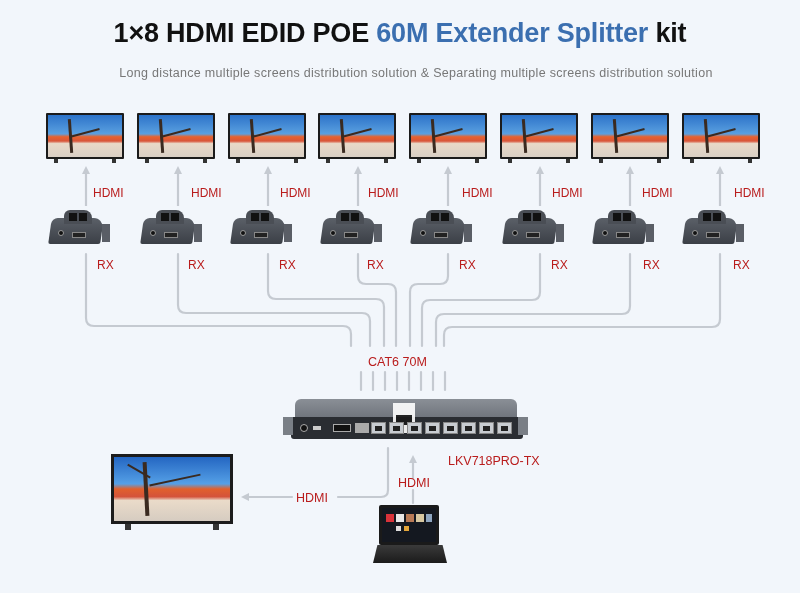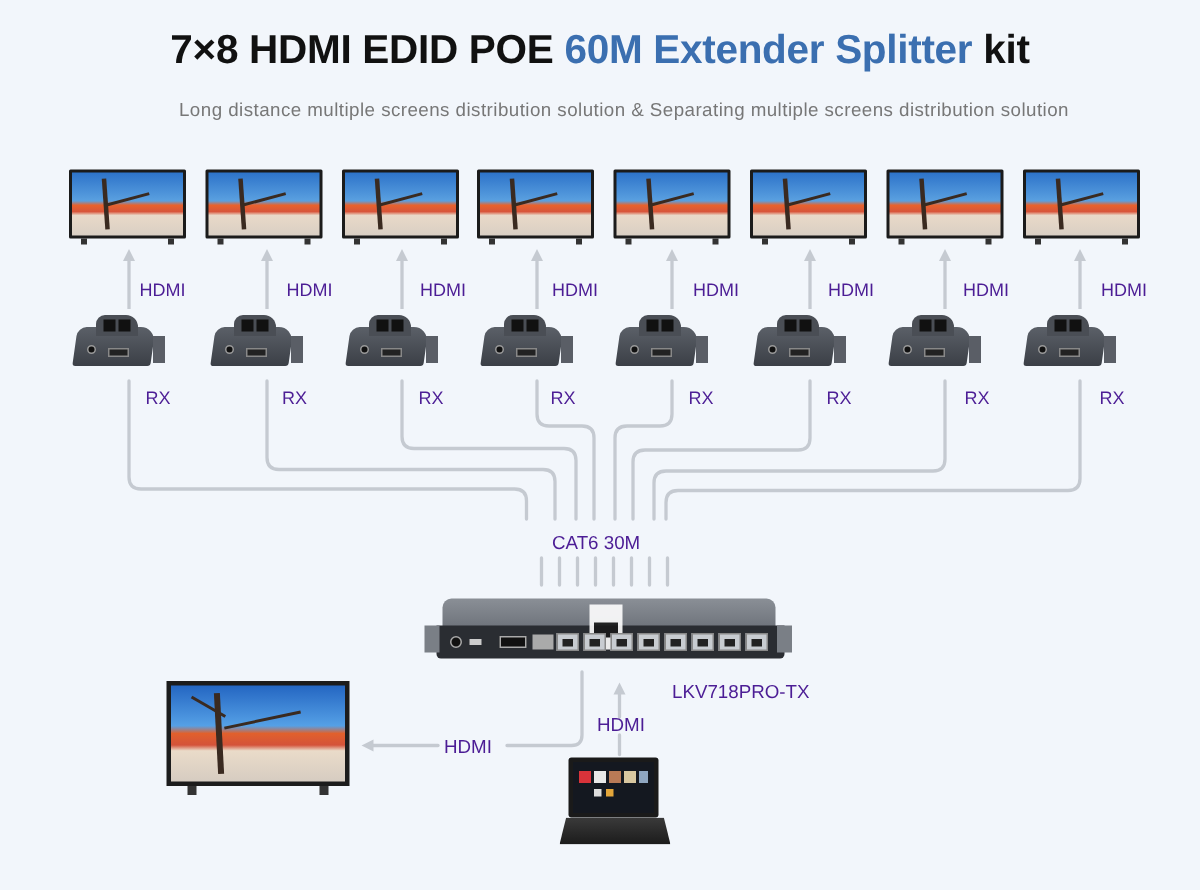--- a/index.html
+++ b/index.html
@@ -13,21 +13,21 @@
     position: absolute; left: 0; top: 18px; width: 800px;
     text-align: center; font-size: 27px; font-weight: bold; color: #111;
     letter-spacing: -0.2px;
   }
   .title .accent { color: #3b6fb0; }
   .subtitle {
     position: absolute; left: 16px; top: 66px; width: 800px;
     text-align: center; font-size: 12.5px; color: #777; letter-spacing: 0.3px;
   }
   svg.wires { position: absolute; left: 0; top: 0; }
-  .lbl { position: absolute; font-size: 12px; color: #4c1d95; }
+  .lbl { position: absolute; font-size: 12px; color: #b91c1c; }
   .lbl.hdmi { font-size: 12px; }
   .tv {
     position: absolute; width: 78px; height: 46px;
     background: #1b1b1b; border-radius: 1px; padding: 2px;
   }
   .tv .screen {
     width: 100%; height: 100%;
     background: linear-gradient(to bottom, #2d73c9 0%, #5aa0e0 45%, #e8622d 52%, #d8553a 62%, #e9d9c8 68%, #d9cfc4 100%);
     position: relative; overflow: hidden;
   }
@@ -91,21 +91,21 @@
   .laptop { position: absolute; left: 373px; top: 505px; width: 78px; height: 60px; }
   .laptop .lid { position: absolute; left: 6px; top: 0; width: 60px; height: 40px; background: #1a1a1a; border-radius: 2px; padding: 3px; }
   .laptop .disp { width: 100%; height: 100%; background: #141820; position: relative; }
   .laptop .tile { position: absolute; height: 8px; }
   .laptop .base { position: absolute; left: 0; top: 40px; width: 74px; height: 18px; background: linear-gradient(#3a3a3a, #1b1b1b); clip-path: polygon(6% 0, 94% 0, 100% 100%, 0 100%); }
 </style>
 </head>
 <body>
 
 <div class="title">
-  <span>7×8 HDMI EDID POE</span>
+  <span>1×8 HDMI EDID POE</span>
   <span class="accent">60M Extender Splitter</span>
   <span>kit</span>
 </div>
 <div class="subtitle">Long distance multiple screens distribution solution &amp; Separating multiple screens distribution solution</div>
 
 <svg class="wires" width="800" height="593">
   <g fill="none" stroke="#c5cad1" stroke-width="2.2" stroke-linecap="round">
 
     <g id="uparrows"></g>
 
@@ -316,21 +316,21 @@
 
 <span class="lbl" style="left:97px;top:258px">RX</span>
 <span class="lbl" style="left:188px;top:258px">RX</span>
 <span class="lbl" style="left:279px;top:258px">RX</span>
 <span class="lbl" style="left:367px;top:258px">RX</span>
 <span class="lbl" style="left:459px;top:258px">RX</span>
 <span class="lbl" style="left:551px;top:258px">RX</span>
 <span class="lbl" style="left:643px;top:258px">RX</span>
 <span class="lbl" style="left:733px;top:258px">RX</span>
 
-<span class="lbl" style="left:368px;top:355px;font-size:12.5px">CAT6 30M</span>
+<span class="lbl" style="left:368px;top:355px;font-size:12.5px">CAT6 70M</span>
 
 <div class="tx">
   <div class="top"></div>
   <div class="front"></div>
   <div class="ear-l"></div>
     <div class="ear-r"></div>
   <div class="dc"></div>
     <div class="usb"></div>
   <div class="hdmi-in"></div>
     <div class="hdmi-out"></div>

